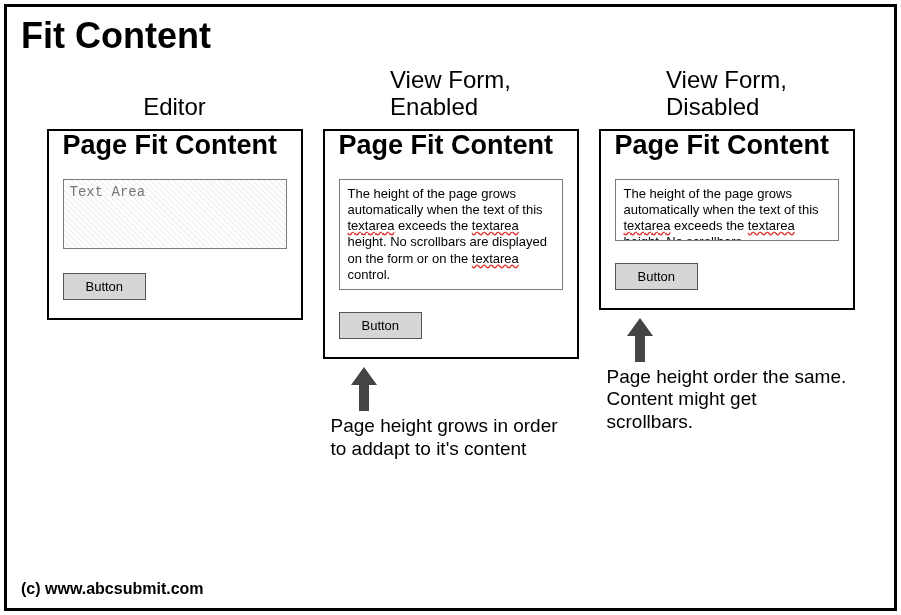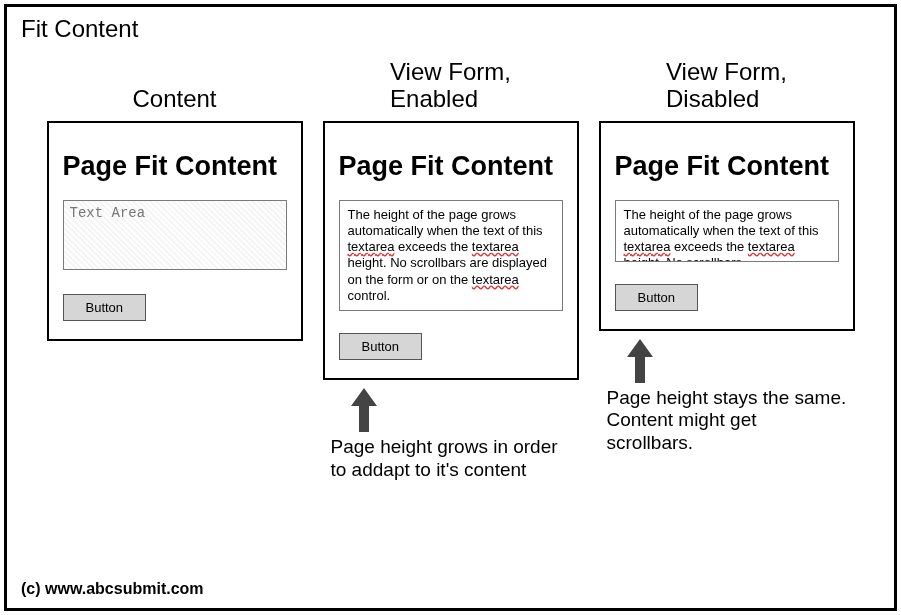--- a/index.html
+++ b/index.html
@@ -10,23 +10,23 @@
       height: 615px;
       position: relative;
     }
     .outer-frame {
       position: absolute;
       top: 4px; left: 4px; right: 4px; bottom: 4px;
       border: 3px solid #000;
       padding: 8px 14px;
     }
     .main-title {
-      font-size: 24px;
-      font-weight: normal;
-      margin-bottom: 10px;
+      font-size: 36px;
+      font-weight: bold;
+      margin-bottom: 4px;
     }
     .columns {
       display: flex;
       gap: 14px;
       align-items: flex-start;
       justify-content: center;
     }
     .col {
       width: 262px;
       display: flex;
@@ -40,21 +40,21 @@
       height: 60px;
       display: flex;
       align-items: flex-end;
       justify-content: center;
       margin-bottom: 8px;
       white-space: pre-line;
     }
     .panel {
       width: 256px;
       border: 2px solid #000;
-      padding: 29px 14px 18px 14px;
+      padding: 0 14px 18px 14px;
       background: #fff;
     }
     .panel-title {
       font-size: 27px;
       font-weight: bold;
       line-height: 1.1;
       margin-bottom: 18px;
     }
     .textarea-box {
       width: 224px;
@@ -126,21 +126,21 @@
   </style>
 </head>
 <body>
 
 <div class="outer-frame">
   <h1 class="main-title">Fit Content</h1>
 
   <div class="columns">
 
     <div class="col">
-      <div class="col-label">Content</div>
+      <div class="col-label">Editor</div>
       <div class="panel">
         <div class="panel-title">Page Fit Content</div>
         <div class="textarea-box">Text Area</div>
         <div class="btn">Button</div>
       </div>
     </div>
 
     <div class="col">
       <div class="col-label">View Form,
 Enabled</div>
@@ -166,20 +166,20 @@
         <div class="panel-title">Page Fit Content</div>
         <div class="textarea-clipped">
           The height of the page grows automatically when the text of this <span class="spell">textarea</span> exceeds the <span class="spell">textarea</span> height. No scrollbars
         </div>
         <div class="btn">Button</div>
       </div>
       <div class="arrow-block">
         <svg class="arrow" viewBox="0 0 26 44">
           <polygon points="13,0 26,18 18,18 18,44 8,44 8,18 0,18" fill="#444"></polygon>
         </svg>
-        <div class="caption">Page height stays the same. Content might get scrollbars.</div>
+        <div class="caption">Page height order the same. Content might get scrollbars.</div>
       </div>
     </div>
 
   </div>
 
   <div class="footer">(c) www.abcsubmit.com</div>
 </div>
 
 </body></html>

